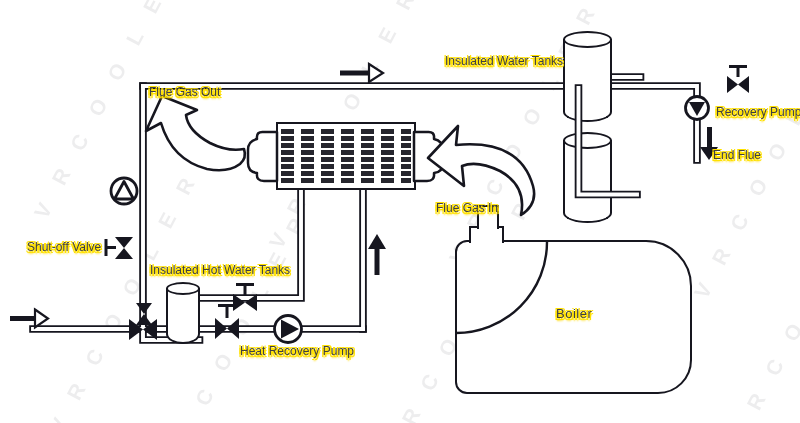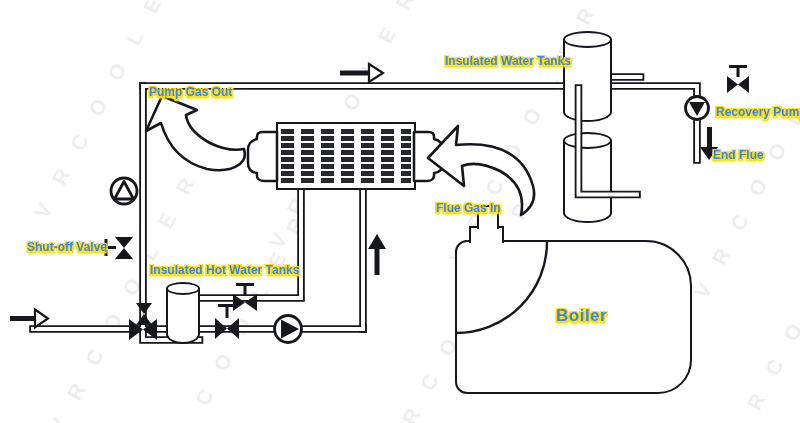--- a/index.html
+++ b/index.html
@@ -8,25 +8,25 @@
     font-family:"Liberation Sans",sans-serif;
   }
   .wm{
     position:absolute;white-space:nowrap;font-weight:bold;font-size:21px;
     letter-spacing:9px;color:rgba(10,10,30,0.075);
     transform:rotate(-62deg);transform-origin:0 50%;
     user-select:none;pointer-events:none;
   }
   .pipe-svg,.ovl-svg{position:absolute;left:0;top:0;}
   .lbl{
-    position:absolute;white-space:nowrap;font-weight:bold;font-size:12px;color:#3b82f6;
+    position:absolute;white-space:nowrap;font-weight:normal;font-size:12px;color:#404040;
     text-shadow:-1.5px 1.5px 0 #ffe100,1.5px 1.5px 0 #ffe100,-1.5px -1.5px 0 #ffe100,
                  1.5px -1.5px 0 #ffe100,0 2.5px 2px #ffd900;
   }
-  .lbl-big{font-size:17px;letter-spacing:.5px;}
+  .lbl-big{font-size:13px;letter-spacing:.5px;}
   .tank{position:absolute;}
   .tank .tbody{
     position:absolute;left:0;right:0;top:8px;bottom:0;background:#fff;
     border:2.4px solid #16161f;border-top:none;
     border-radius:0 0 50% 50% / 0 0 10px 10px;box-sizing:border-box;
   }
   .tank .ttop{
     position:absolute;left:0;right:0;top:0;height:17px;background:#fff;
     border:2.4px solid #16161f;border-radius:50%;box-sizing:border-box;
   }
@@ -183,22 +183,23 @@
     <g>
       <circle cx="288" cy="329" r="13.5" fill="#fff" stroke="#16161f" stroke-width="2.8"></circle>
       <polygon points="281,319.5 281,338.5 299,329" fill="#16161f"></polygon>
     </g>
     <g>
       <circle cx="697" cy="108" r="11.5" fill="#fff" stroke="#16161f" stroke-width="2.8"></circle>
       <polygon points="689,102 705,102 697,116" fill="#16161f"></polygon>
     </g>
   </svg>
 
-  <div class="lbl" style="left:149px;top:85px">Pump Gas Out</div>
+  <div class="lbl" style="left:149px;top:85px">Flue Gas Out</div>
   <div class="lbl" style="left:445px;top:54px">Insulated Water Tanks</div>
   <div class="lbl" style="left:716px;top:105px">Recovery Pump</div>
   <div class="lbl" style="left:713px;top:148px">End Flue</div>
   <div class="lbl" style="left:436px;top:201px">Flue Gas In</div>
   <div class="lbl" style="left:27px;top:240px">Shut-off Valve</div>
   <div class="lbl" style="left:150px;top:263px">Insulated Hot Water Tanks</div>
+  <div class="lbl" style="left:240px;top:344px">Heat Recovery Pump</div>
   <div class="lbl lbl-big" style="left:556px;top:306px">Boiler</div>
 
 </div>
 
 </body></html>

